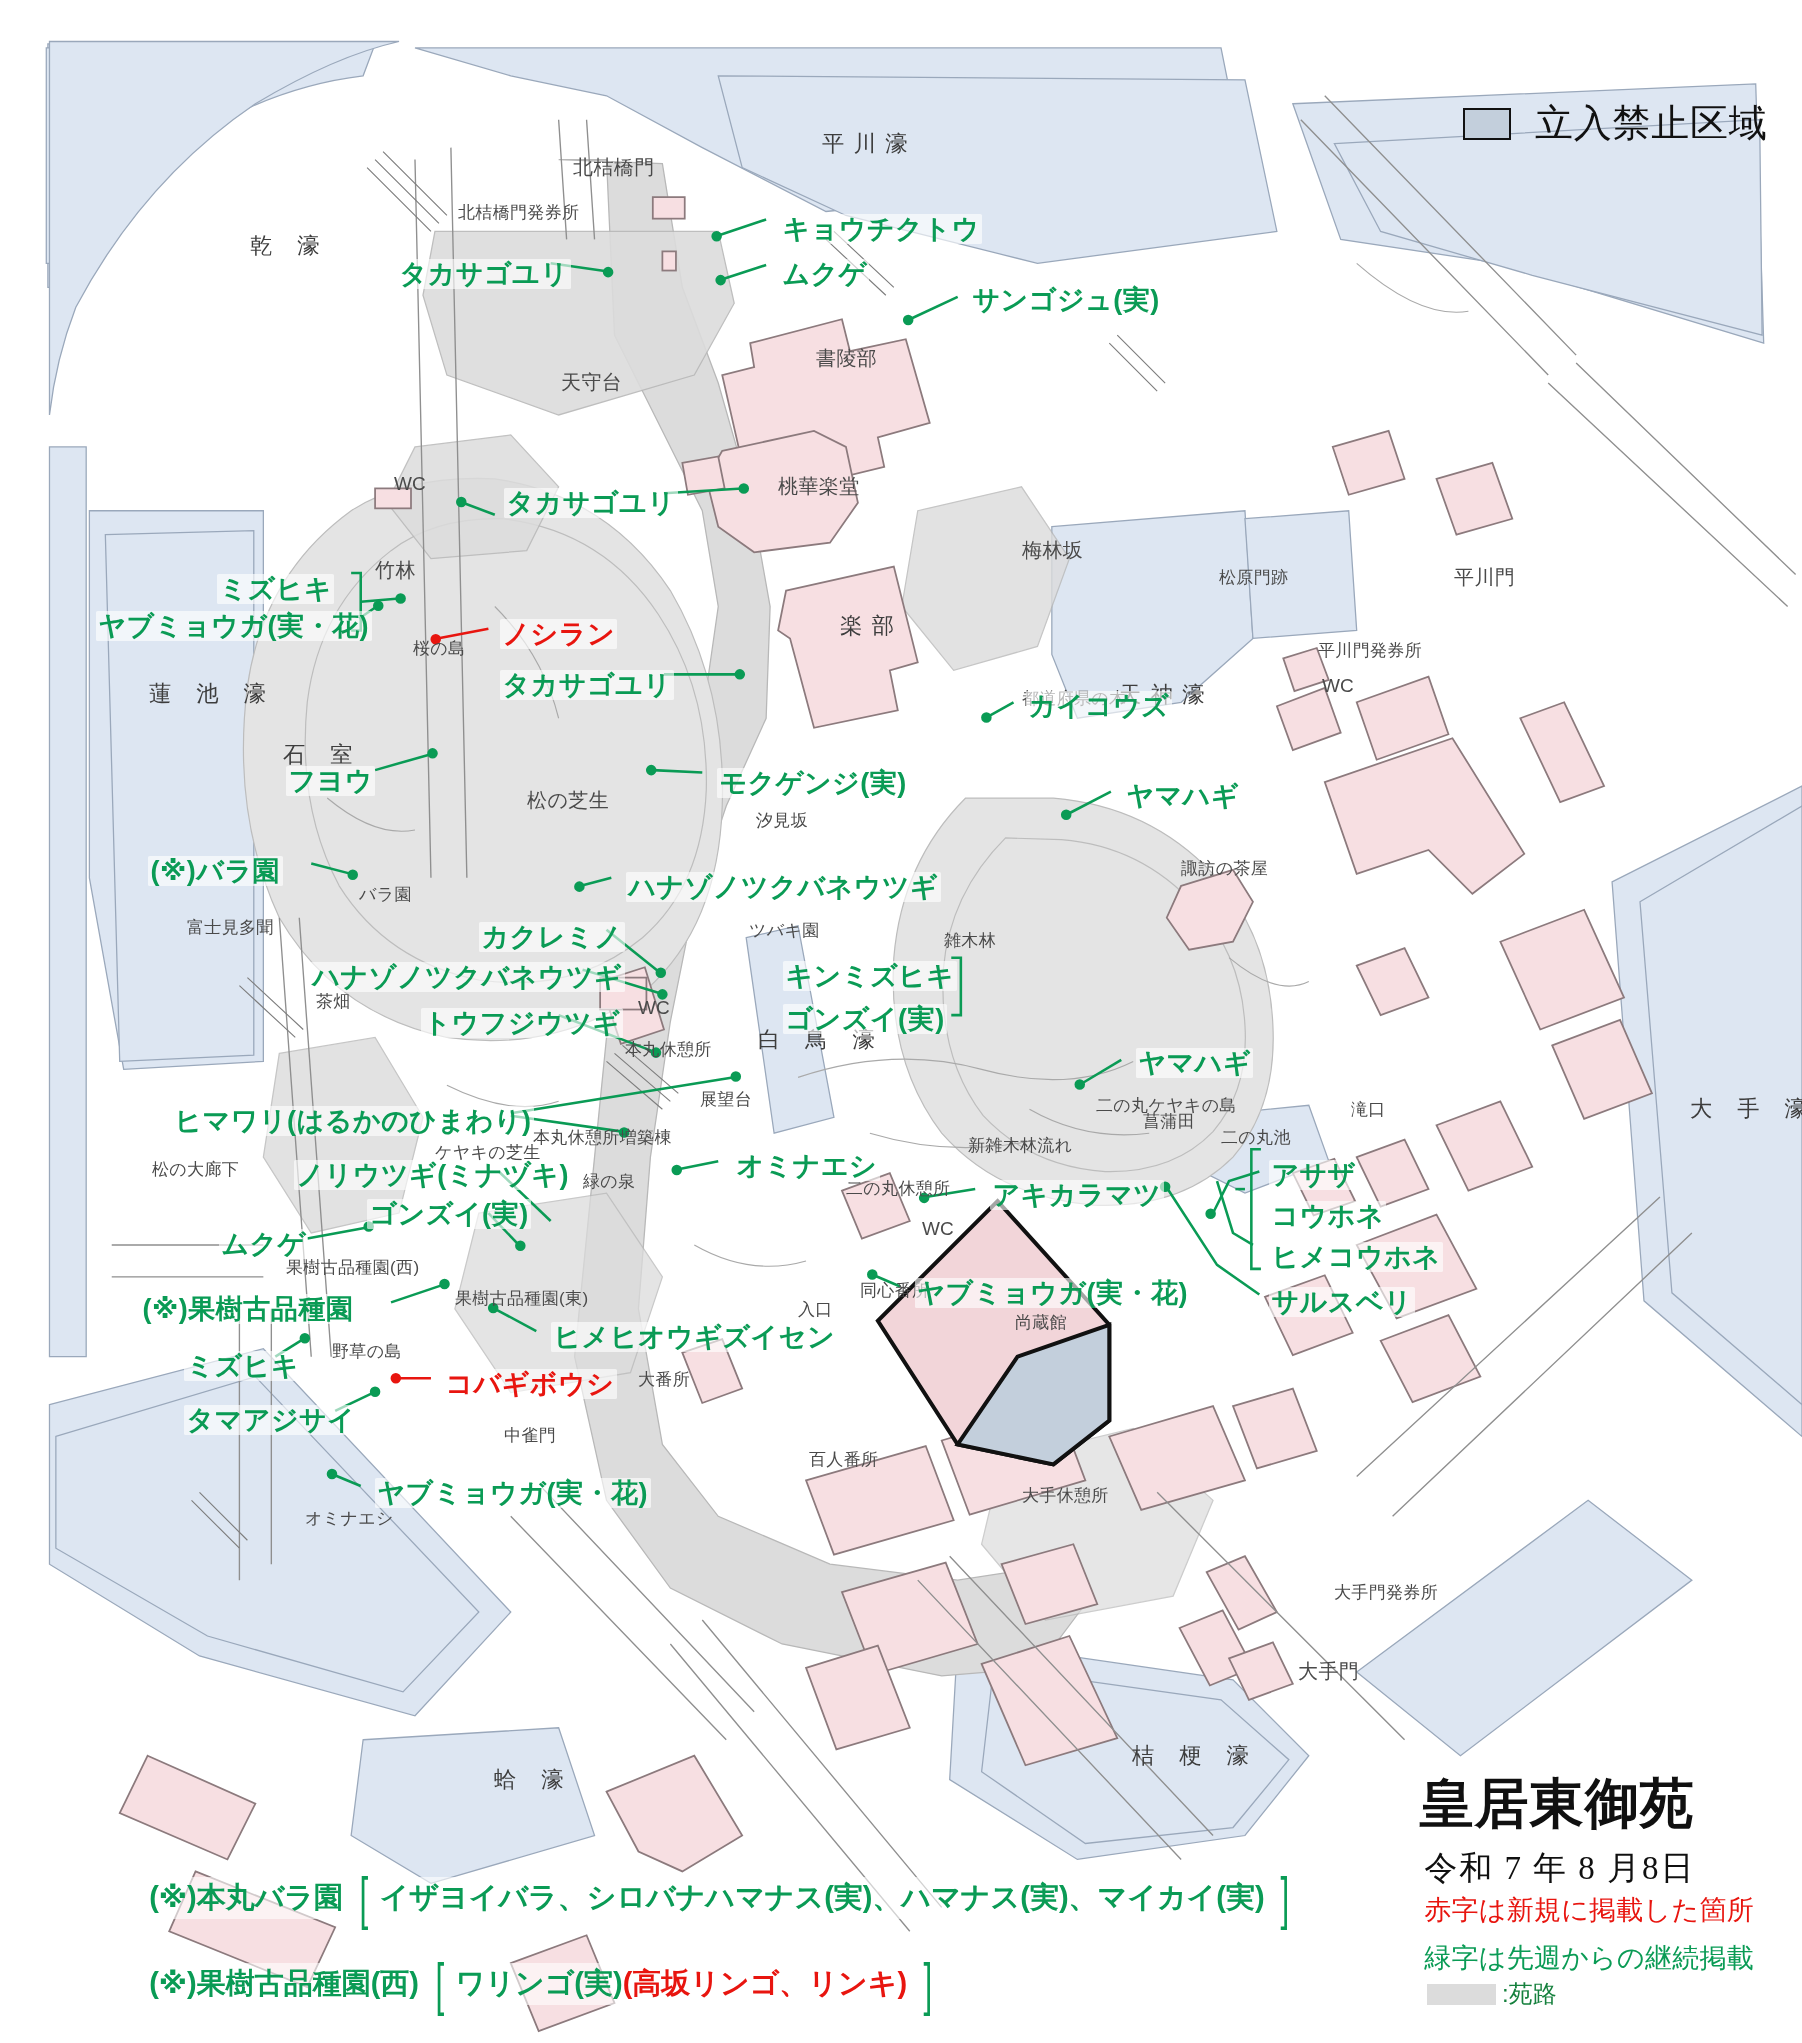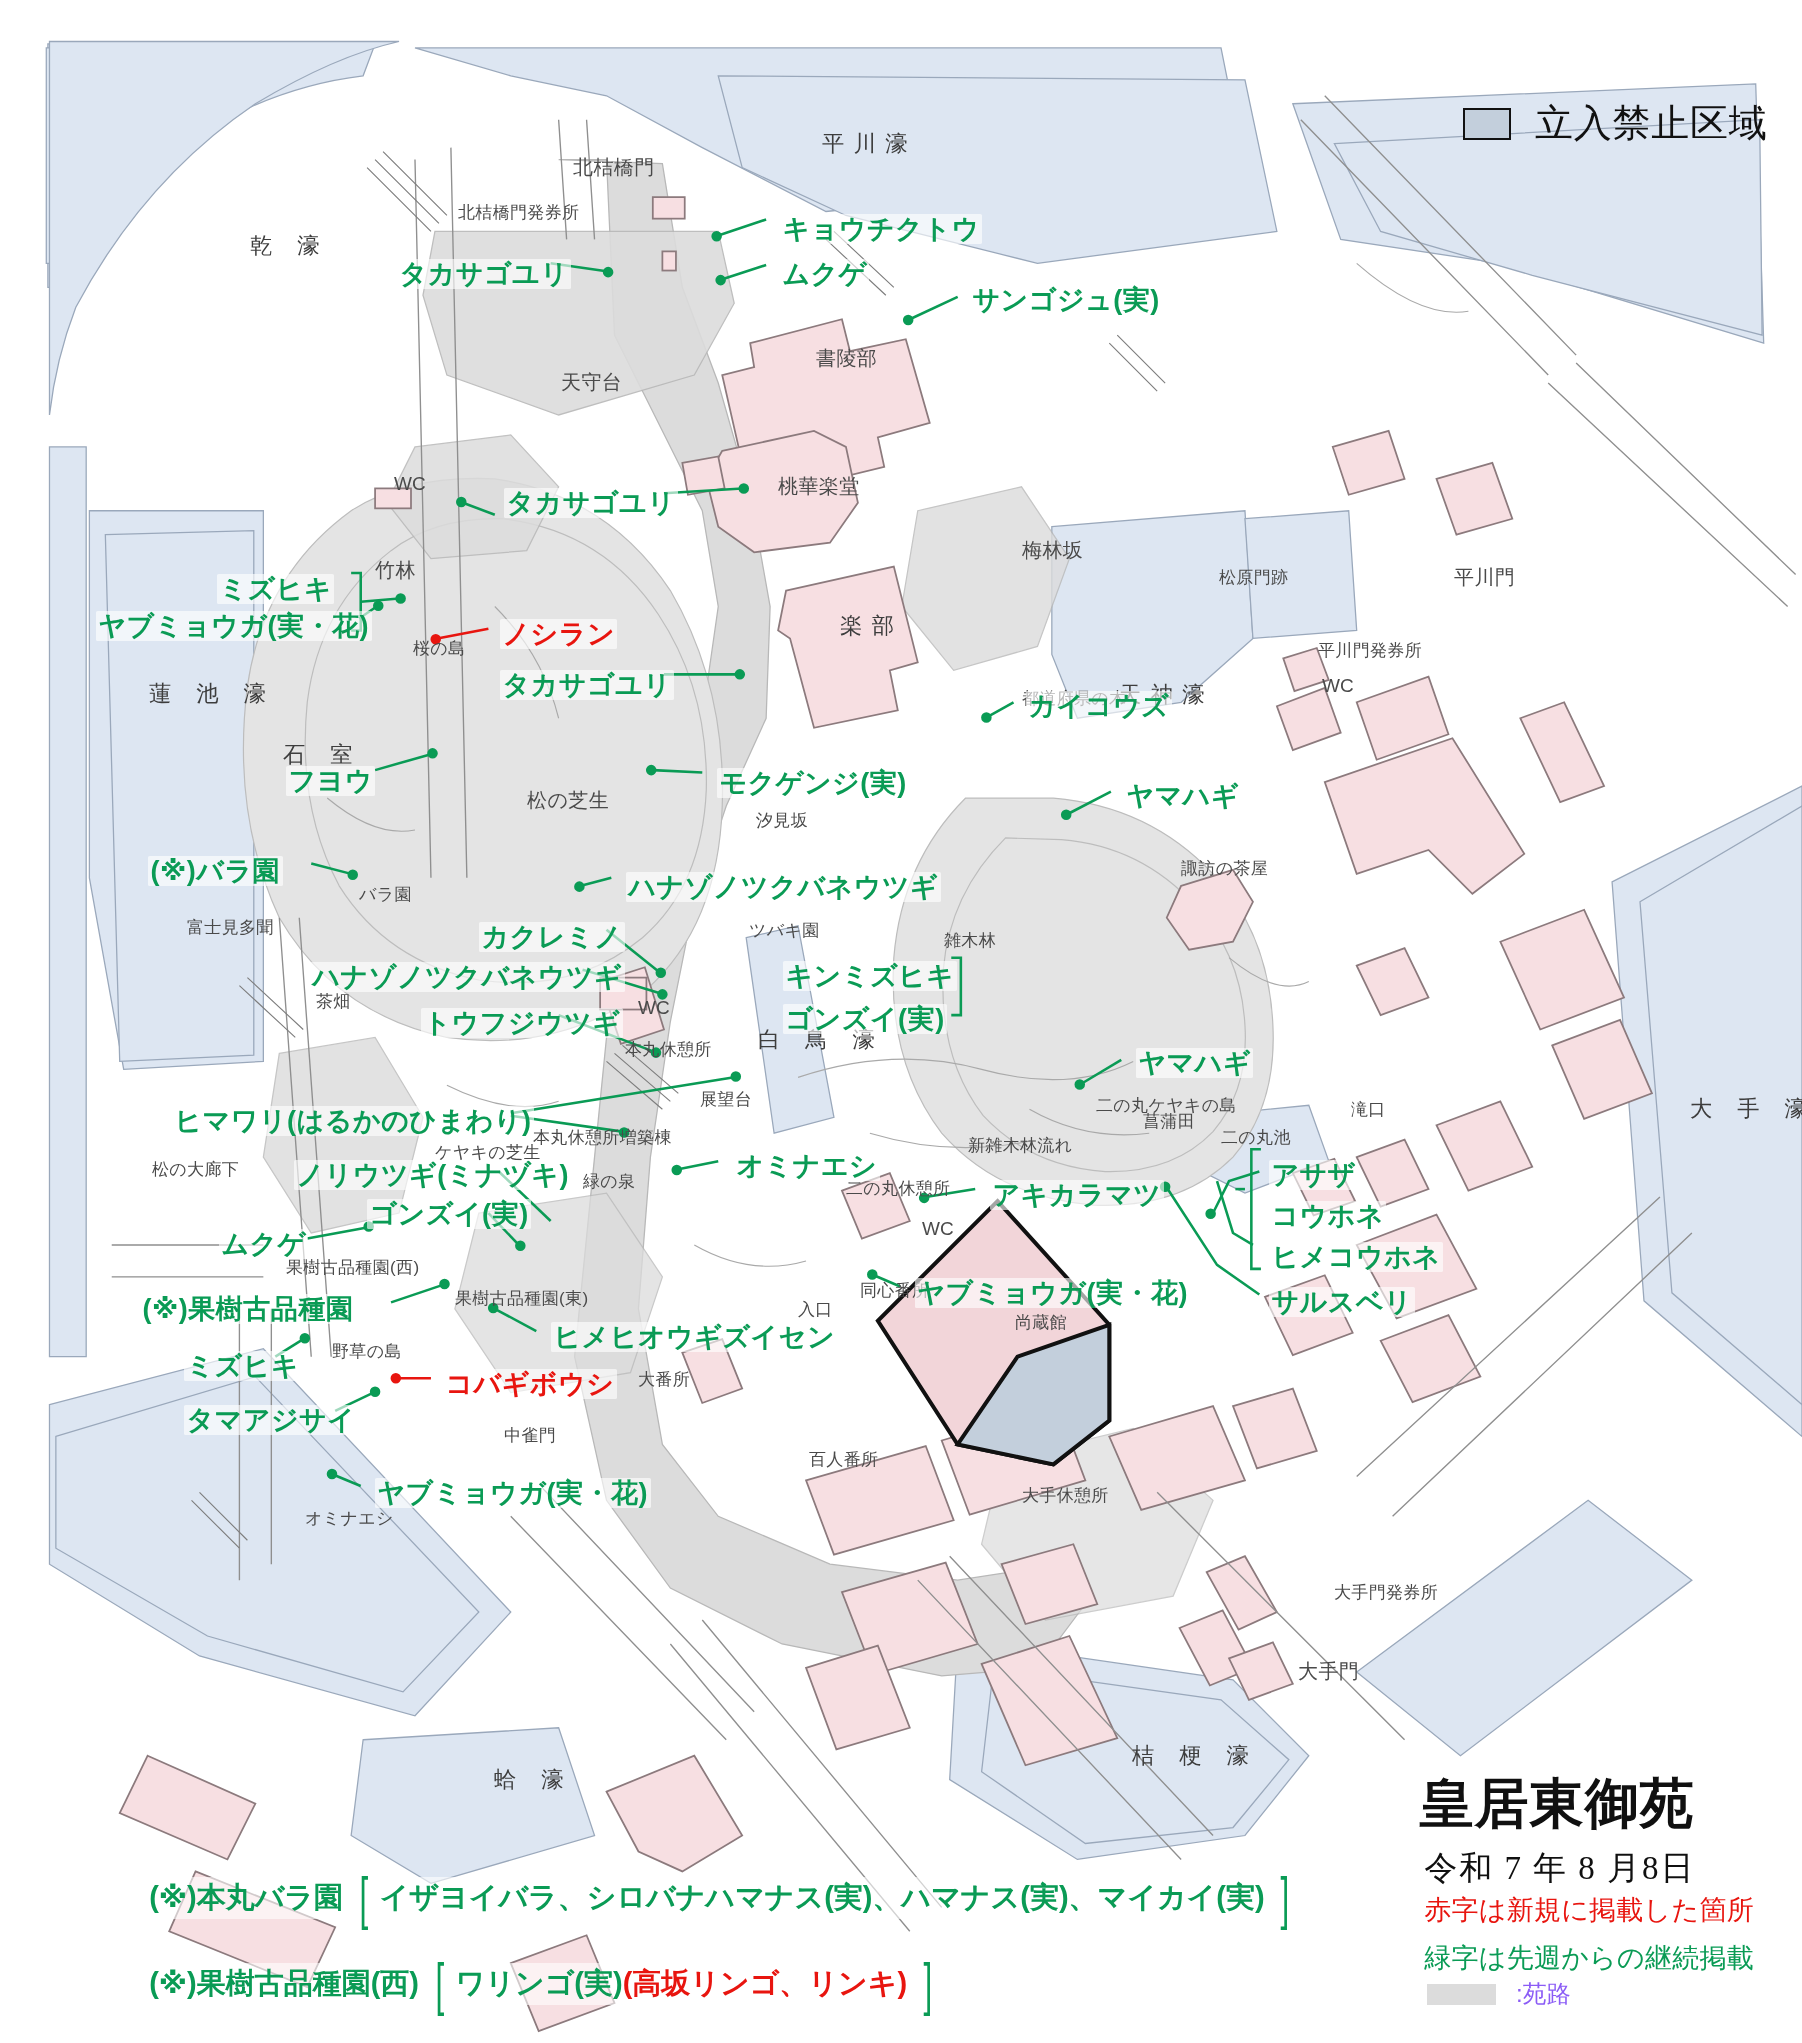--- a/index.html
+++ b/index.html
@@ -121,22 +121,22 @@
     display: flex;
     align-items: center;
     gap: 0px;
   }
   #pathlegend .path-swatch {
     width: 69px; height: 21px;
     background: #dcdcdc;
   }
   #pathlegend .path-text {
     font-size: 24px;
-    color: #8b5cf6;
-    margin-left: 20px;
+    color: #15803d;
+    margin-left: 6px;
   }
 
   
   .footnote {
     position: absolute;
     display: flex;
     align-items: center;
     color: #0a9b55;
     font-size: 29px;
     font-weight: 600;

